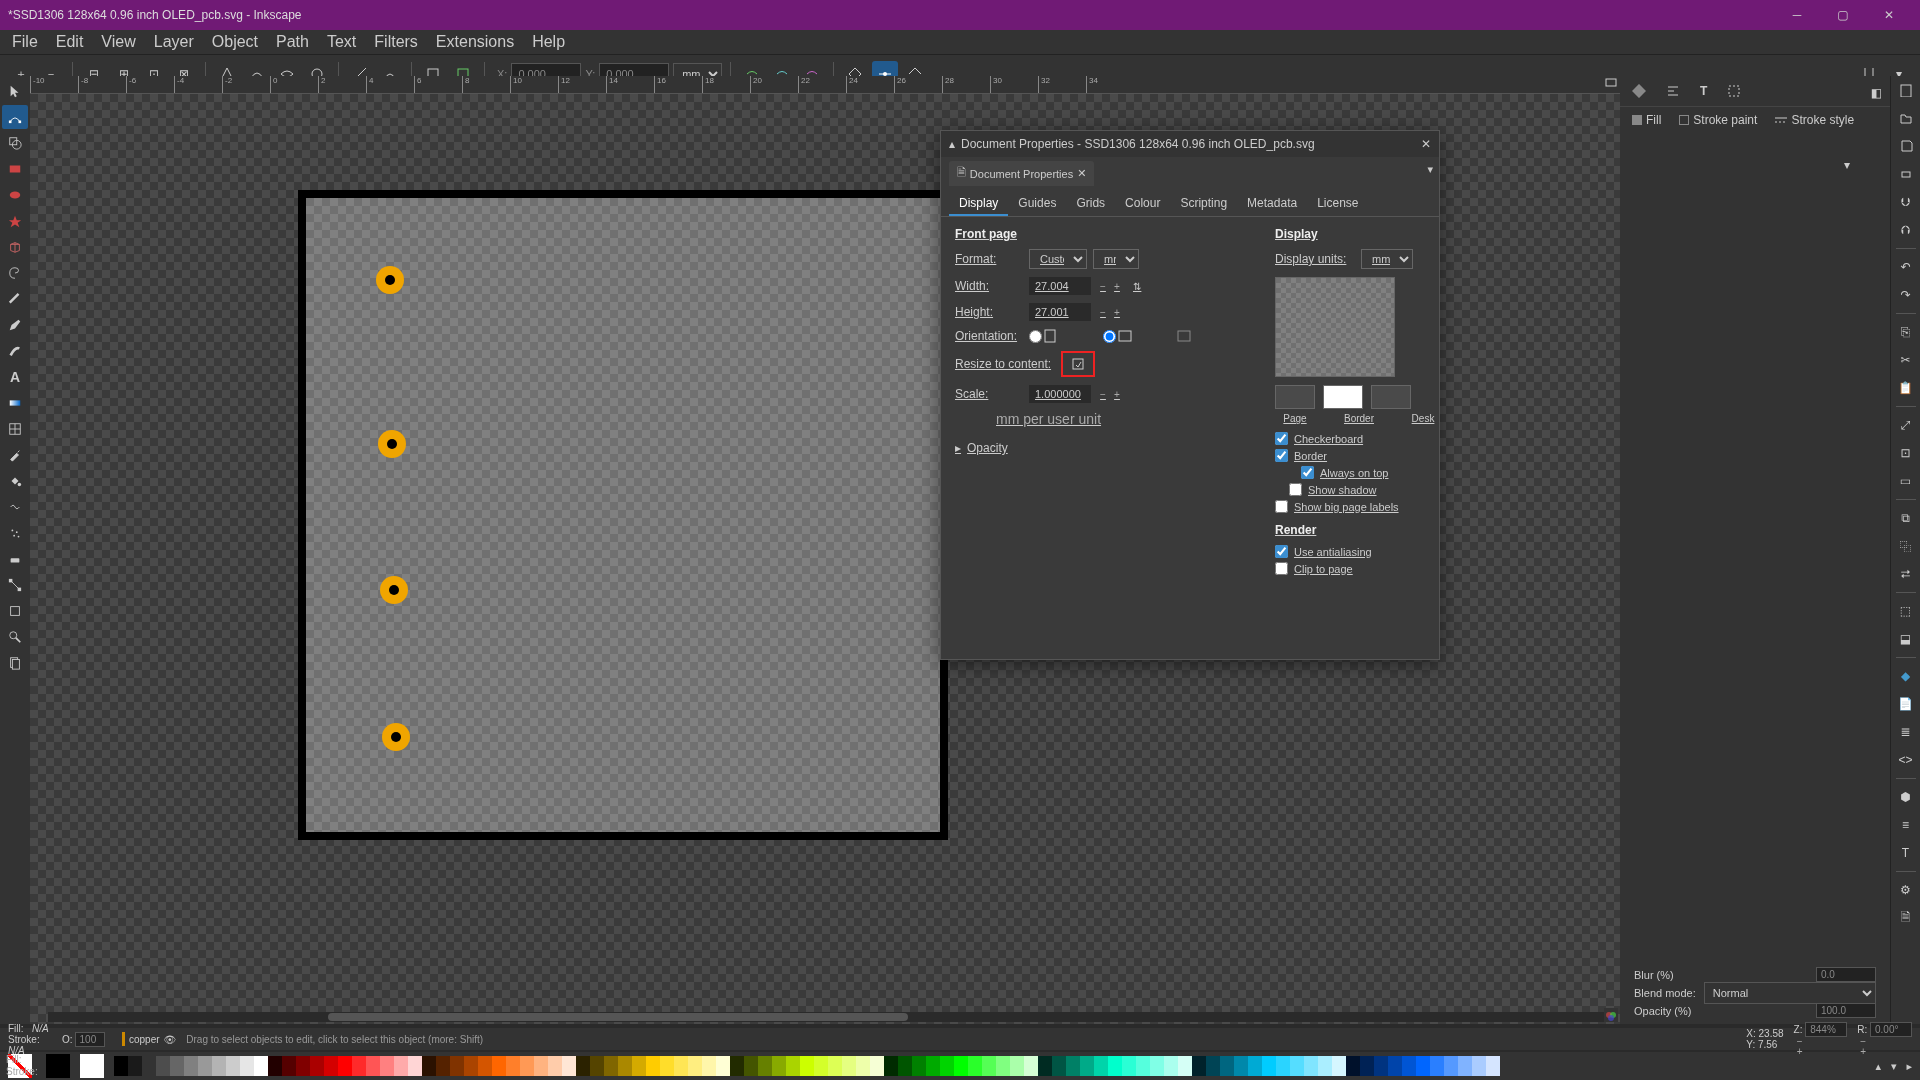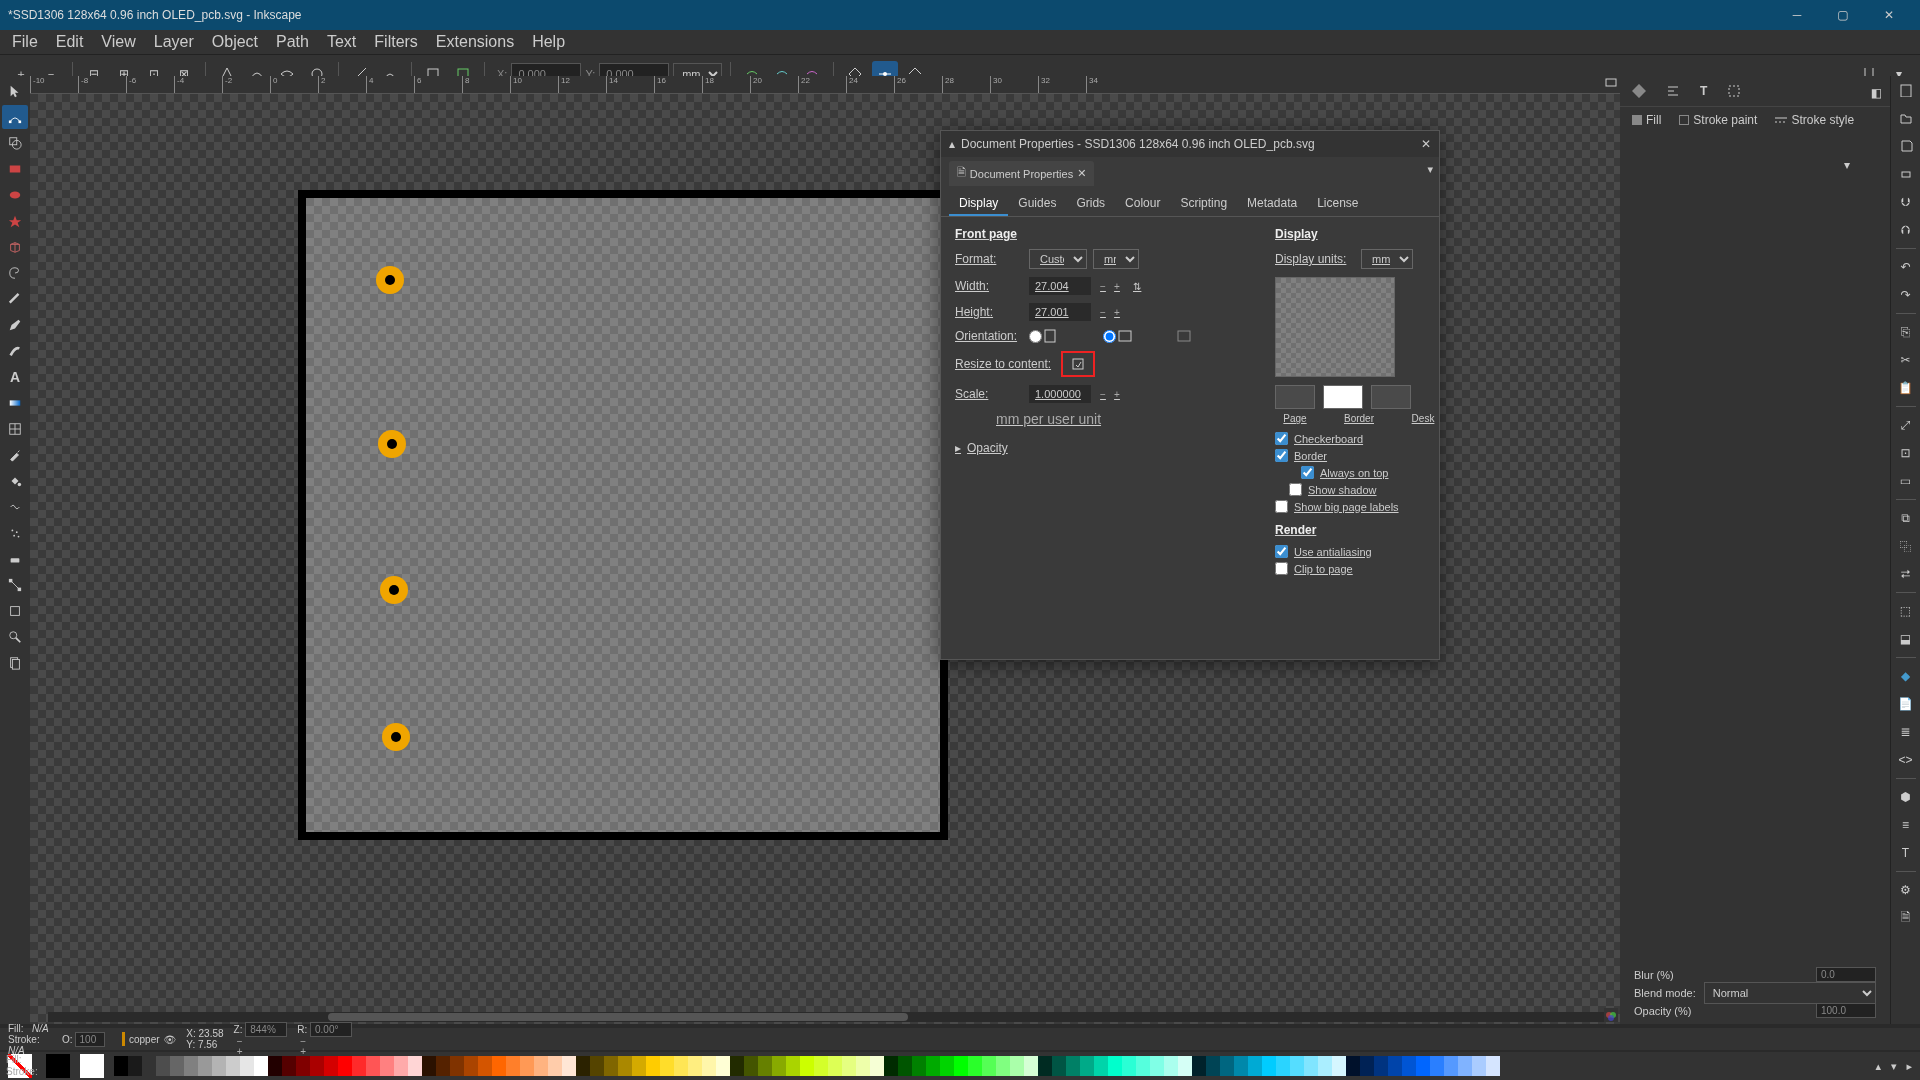--- a/index.html
+++ b/index.html
@@ -1,17 +1,17 @@
 <!DOCTYPE html>
 <html><head>
 <meta charset="utf-8">
 <style>
 * { margin:0; padding:0; box-sizing:border-box; font-family:"Segoe UI",Arial,sans-serif; user-select:none; }
 body { width:1920px; height:1080px; background:#2a2a2a; color:#ccc; overflow:hidden; font-size:12px; position:relative; }
-.titlebar { height:30px; background:#0c4a6e; display:flex; align-items:center; padding:0 8px; justify-content:space-between; }
+.titlebar { height:30px; background:#701a75; display:flex; align-items:center; padding:0 8px; justify-content:space-between; }
 .titlebar .title { font-size:12px; color:#ddd; }
 .winbtns { display:flex; gap:0; }
 .winbtn { width:46px; height:30px; display:flex; align-items:center; justify-content:center; color:#ccc; cursor:pointer; }
 .menubar { height:24px; background:#333; display:flex; align-items:center; padding:0 4px; gap:2px; }
 .menuitem { padding:2px 8px; font-size:16px; color:#ccc; cursor:pointer; }
 .toolbar { height:40px; background:#333; border-top:1px solid #222; border-bottom:1px solid #222; display:flex; align-items:center; padding:0 8px; gap:4px; }
 .tbtn { width:26px; height:26px; display:flex; align-items:center; justify-content:center; color:#ccc; cursor:pointer; border-radius:3px; position:relative; }
 .tbtn.active { background:#215a8e; }
 .tbtn svg { width:16px; height:16px; }
 .tsep { width:1px; height:24px; background:#555; margin:0 4px; }
@@ -776,19 +776,20 @@
   </div>
   <div style="width:50px;display:flex;align-items:center;gap:2px">
       <span>O:</span>
       <input class="dim-input" style="width: 30px;" value="100">
     </div>
   <div style="display:flex;align-items:center;gap:4px">
       <span style="width:3px;height:14px;background:#c80"></span>
       <span>copper</span>
       <span>👁</span>
     </div>
+  <div style="flex:1;color:#999">Drag to select objects to edit, click to select this object (more: Shift)</div>
   <div>
     <div><span>X:</span> <span>23.58</span></div>
     <div><span>Y:</span> <span>7.56</span></div>
   </div>
   <div><span>Z:</span> <input class="dim-input" style="width: 42px;" value="844%"> <span class="spinbtn">−</span><span class="spinbtn">+</span></div>
   <div><span>R:</span> <input class="dim-input" style="width: 42px;" value="0.00°"> <span class="spinbtn">−</span><span class="spinbtn">+</span></div>
 </div>
 
 </body></html>

